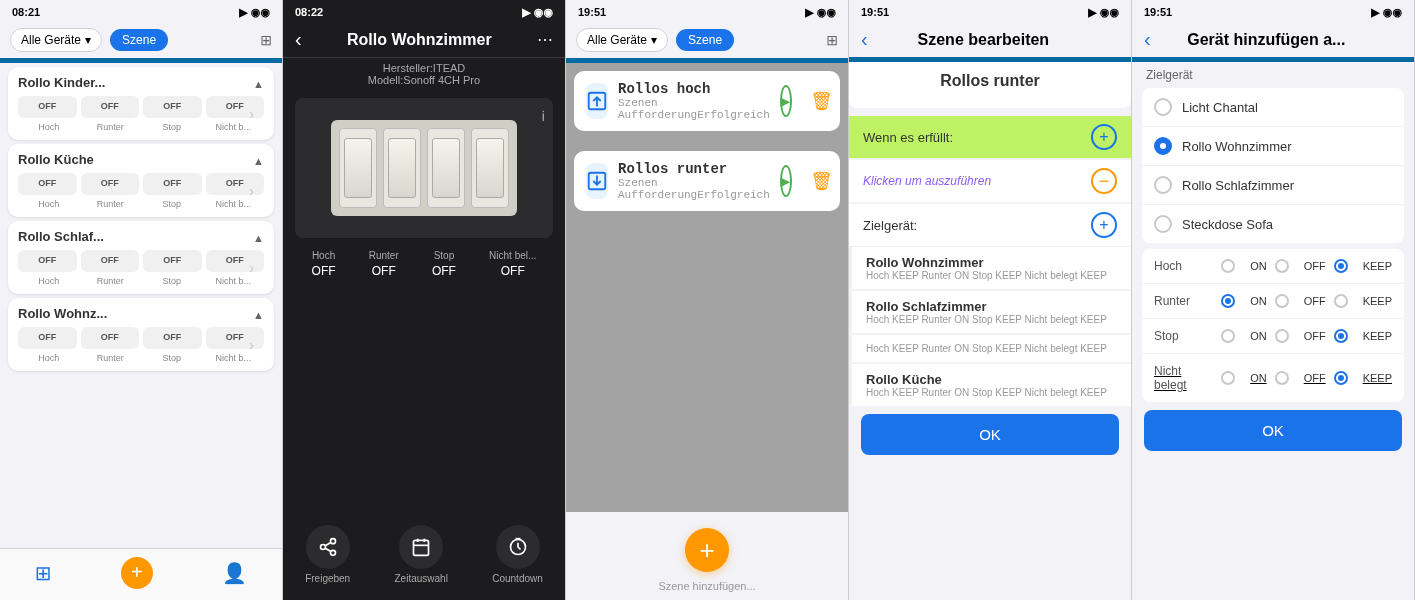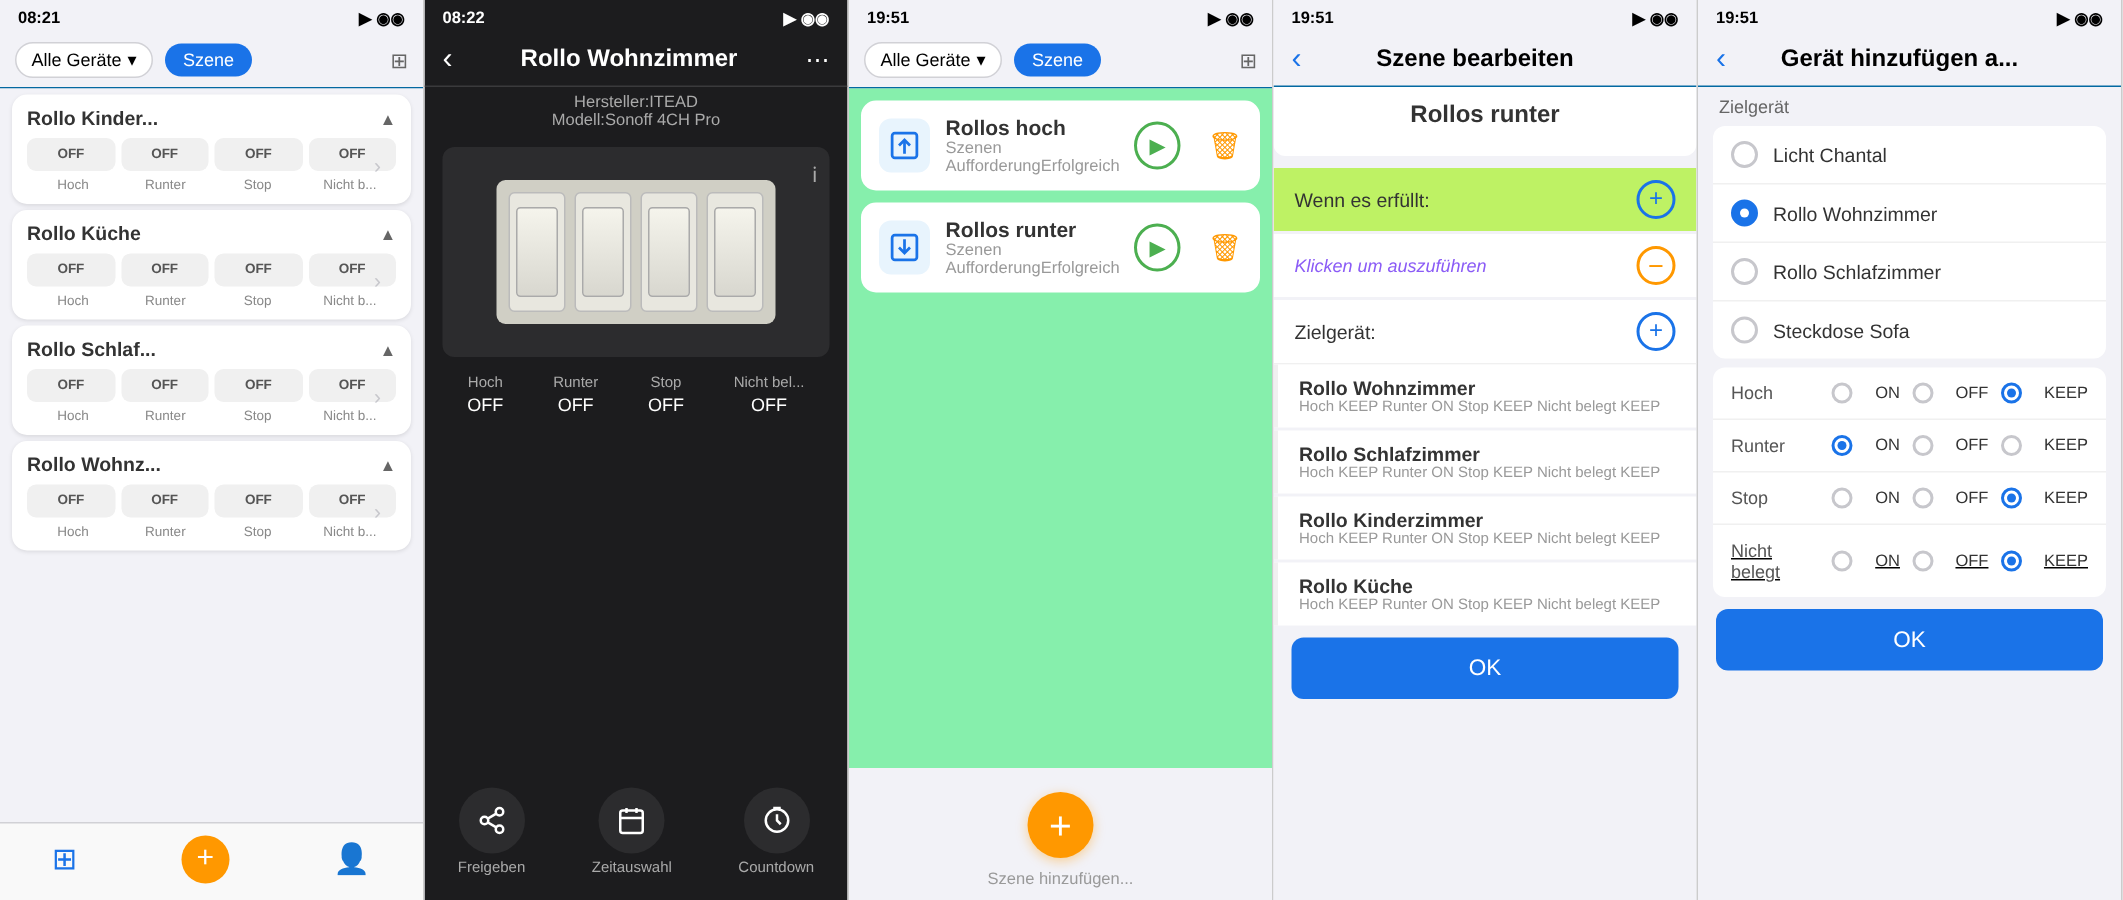--- a/index.html
+++ b/index.html
@@ -46,21 +46,21 @@
       align-items: center;
     }
 
     
     .nav-bar {
       background: #f2f2f7;
       padding: 6px 12px;
       display: flex;
       align-items: center;
       justify-content: space-between;
-      border-bottom: 1px solid #0369a1;
+      border-bottom: 5px solid #0369a1;
     }
     .nav-bar.dark {
       background: #1c1c1e;
       color: #fff;
       border-bottom: 1px solid #3a3a3c;
     }
     .nav-title {
       font-size: 16px;
       font-weight: 600;
       text-align: center;
@@ -295,26 +295,27 @@
       color: #fff;
     }
     .action-label {
       font-size: 10px;
       color: #aaa;
     }
 
     
     .scene-list {
       flex: 1;
-      background: #86efac;
+      background: #a3a3a3;
       padding: 8px;
       display: flex;
       flex-direction: column;
-      gap: 8px;
+      gap: 20px;
       overflow-y: auto;
+      font-family: Liberation Mono, monospace;
     }
     .scene-card {
       background: #fff;
       border-radius: 10px;
       padding: 10px 12px;
       display: flex;
       align-items: center;
       gap: 10px;
     }
     .scene-icon-box {
@@ -895,21 +896,20 @@
     </div>
     <div class="device-execute-card">
       <div class="dev-exec-name">Rollo Wohnzimmer</div>
       <div class="dev-exec-sub">Hoch KEEP Runter ON Stop KEEP Nicht belegt KEEP</div>
     </div>
     <div class="device-execute-card">
       <div class="dev-exec-name">Rollo Schlafzimmer</div>
       <div class="dev-exec-sub">Hoch KEEP Runter ON Stop KEEP Nicht belegt KEEP</div>
     </div>
     <div class="device-execute-card">
-      <div class="dev-exec-name">Rollo Kinderzimmer</div>
       <div class="dev-exec-sub">Hoch KEEP Runter ON Stop KEEP Nicht belegt KEEP</div>
     </div>
     <div class="device-execute-card">
       <div class="dev-exec-name">Rollo Küche</div>
       <div class="dev-exec-sub">Hoch KEEP Runter ON Stop KEEP Nicht belegt KEEP</div>
     </div>
     <div class="ok-btn">OK</div>
   </div>
 </div>
 

